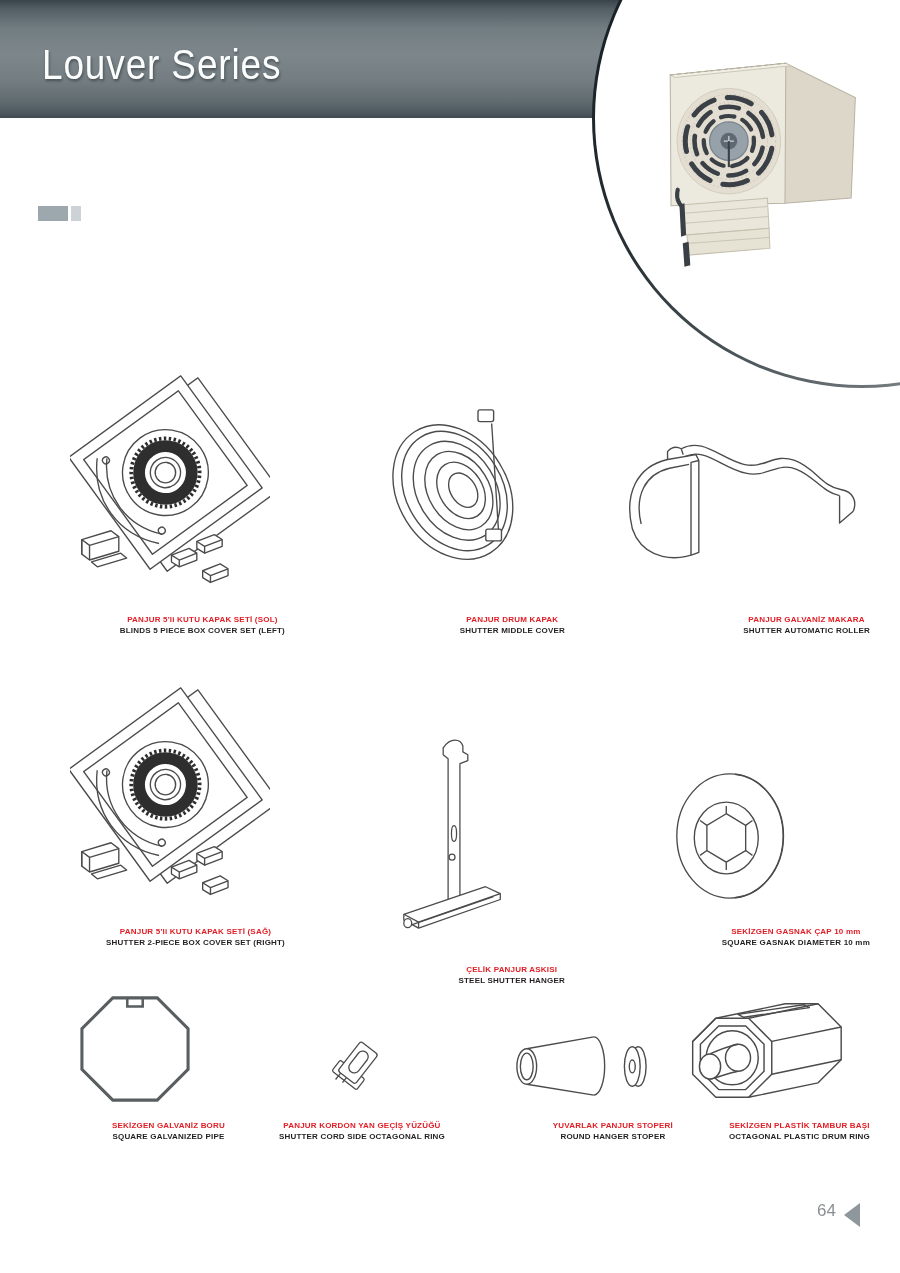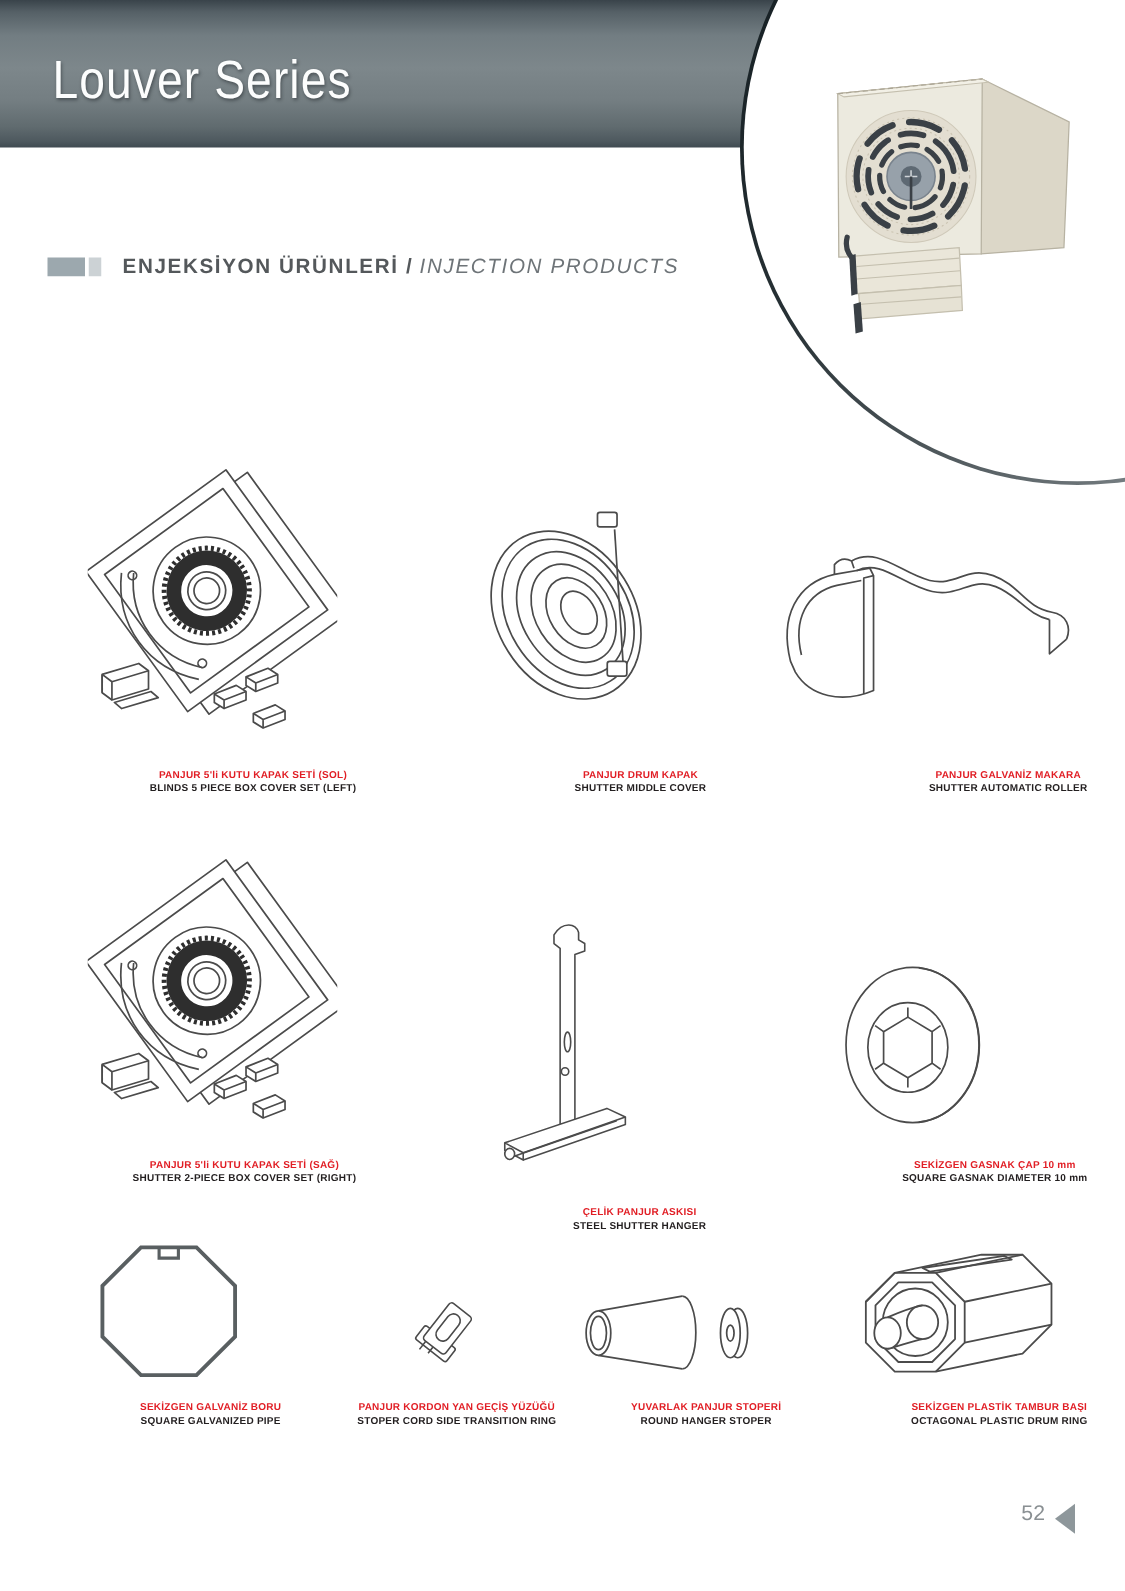--- a/index.html
+++ b/index.html
@@ -210,23 +210,20 @@
   <div class="hero-circle-inner">
     <svg class="hero-svg" width="218" height="222">
         <use href="#s-hero"></use>
       </svg>
   </div>
 </div>
 
 <div class="section-title">
   <span class="sq1"></span>
   <span class="sq2"></span>
-  <span class="st-text">
-    <span>ENJEKSİYON ÜRÜNLERİ /</span><span class="st-italic">INJECTION PRODUCTS</span>
-  </span>
 </div>
 
 <div class="cell" style="left:55px;top:362px;width:230px">
   <div class="img" style="height:238px">
       <svg width="200" height="236">
         <use href="#s-boxcover"></use>
       </svg>
     </div>
   <div class="label">
     <div class="tr-name">PANJUR 5'li KUTU KAPAK SETİ (SOL)</div>
@@ -307,25 +304,25 @@
 </div>
 
 <div class="cell" style="left:265px;top:976px;width:180px">
   <div class="img" style="height:130px">
       <svg width="64" height="64" style="margin-bottom:6px">
         <use href="#s-cordring"></use>
       </svg>
     </div>
   <div class="label">
     <div class="tr-name">PANJUR KORDON YAN GEÇİŞ YÜZÜĞÜ</div>
-    <div class="en-name">STOPER CORD SIDE TRANSITION RING</div>
-  </div>
-</div>
-
-<div class="cell" style="left:440px;top:976px;width:185px">
+    <div class="en-name">SHUTTER CORD SIDE OCTAGONAL RING</div>
+  </div>
+</div>
+
+<div class="cell" style="left:488px;top:976px;width:185px">
   <div class="img" style="height:130px">
       <svg width="156" height="71" style="margin-bottom:6px">
         <use href="#s-stopper"></use>
       </svg>
     </div>
   <div class="label">
     <div class="tr-name">YUVARLAK PANJUR STOPERİ</div>
     <div class="en-name">ROUND HANGER STOPER</div>
   </div>
 </div>
@@ -335,14 +332,14 @@
       <svg width="166" height="108">
         <use href="#s-drumhead"></use>
       </svg>
     </div>
   <div class="label">
     <div class="tr-name">SEKİZGEN PLASTİK TAMBUR BAŞI</div>
     <div class="en-name">OCTAGONAL PLASTIC DRUM RING</div>
   </div>
 </div>
 
-<div class="page-num">52</div>
+<div class="page-num">64</div>
 <div class="nav-tri"></div>
 
 </body></html>

